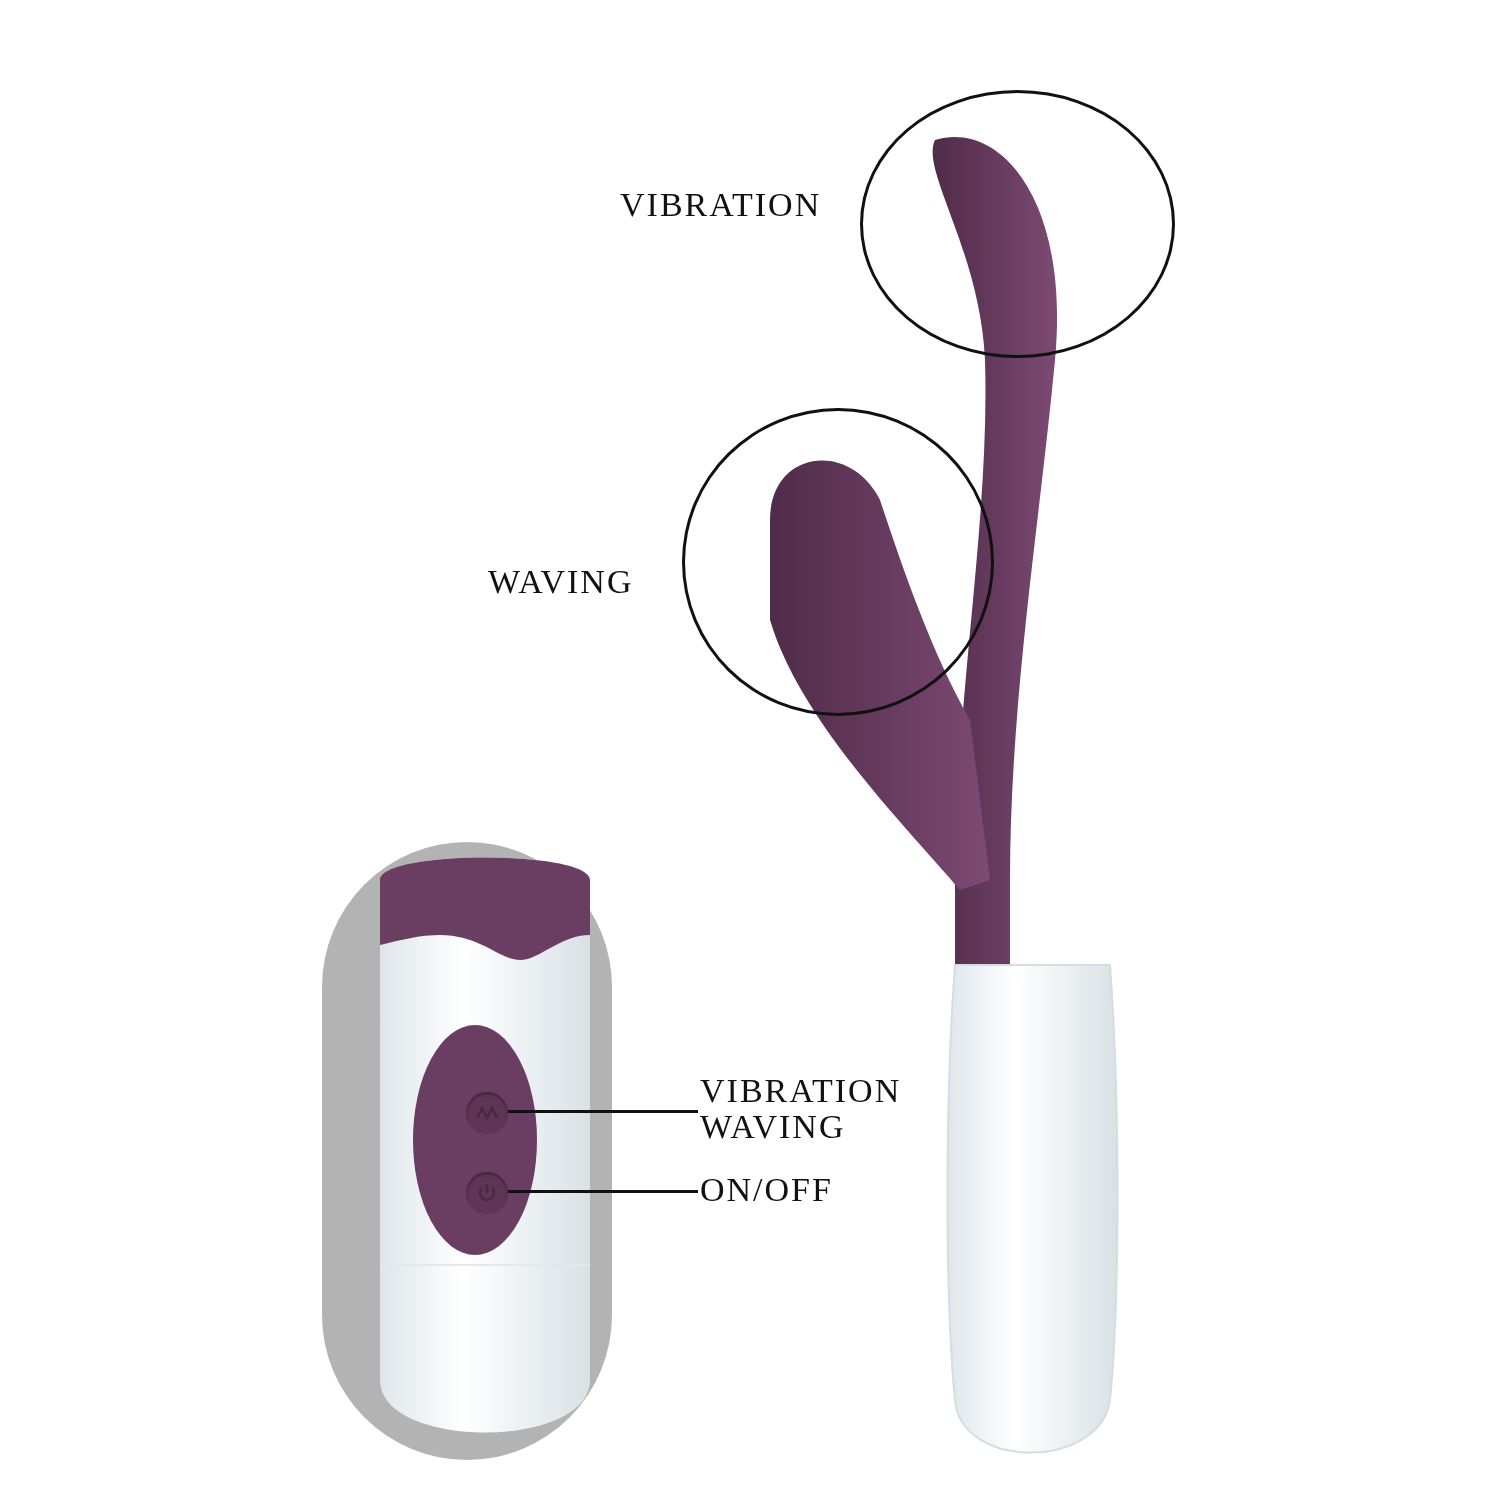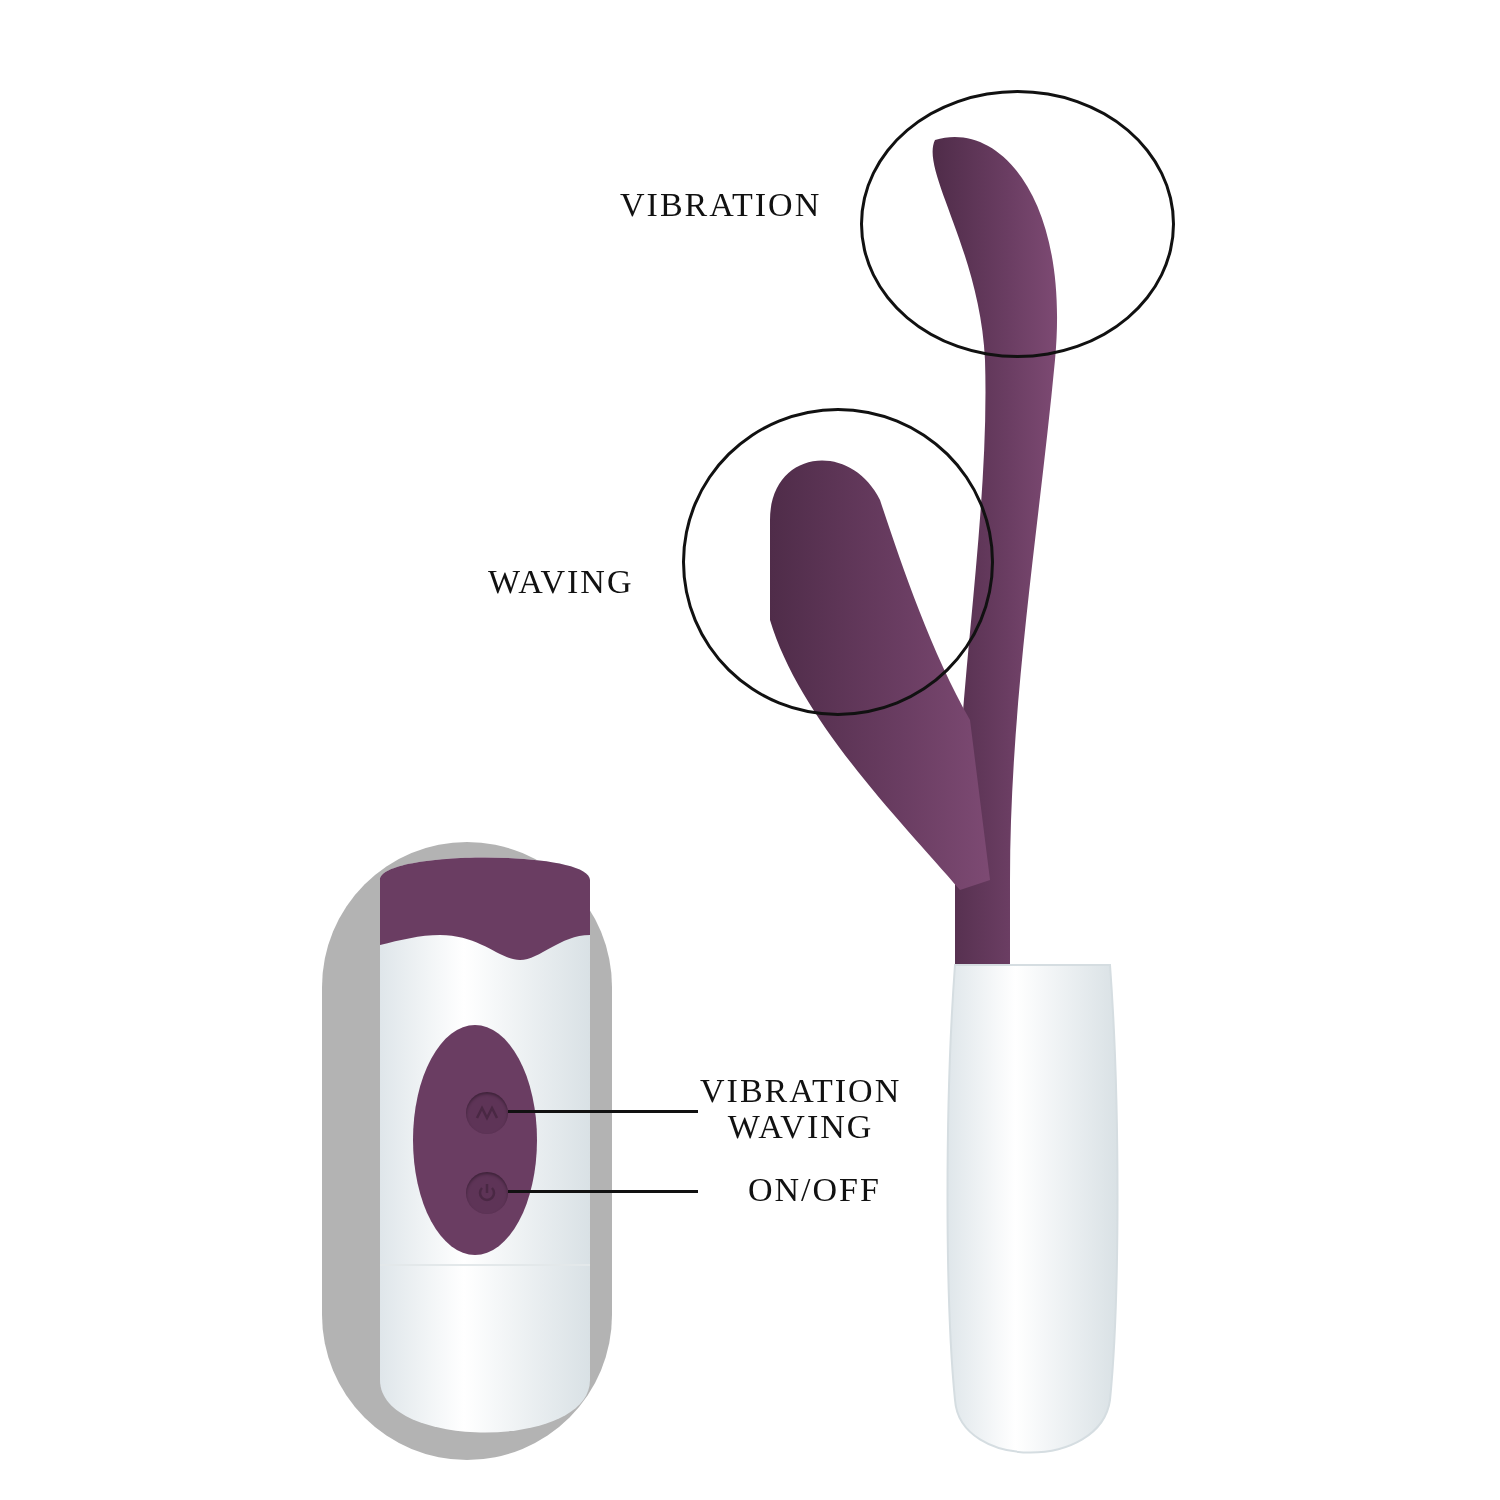--- a/index.html
+++ b/index.html
@@ -1,17 +1,17 @@
 <!DOCTYPE html>
 <html><head>
 <meta charset="utf-8">
 <style>
   html,body{margin:0;padding:0;background:#ffffff;}
   body{width:1500px;height:1500px;position:relative;overflow:hidden;font-family:"Liberation Serif","DejaVu Serif",serif;}
-  .label{position:absolute;color:#111;font-size:34px;letter-spacing:2px;line-height:1.05;text-align:center;}
+  .label{position:absolute;color:#111;font-size:34px;letter-spacing:2px;line-height:1.05;}
   .callout-circle{position:absolute;border:3px solid #111;border-radius:50%;box-sizing:border-box;}
   .leader{position:absolute;height:3px;background:#111;}
   svg{position:absolute;left:0;top:0;}
 </style>
 </head>
 <body>
 
 <svg width="1500" height="1500" viewBox="0 0 1500 1500">
   <defs>
     <linearGradient id="plum" x1="0" x2="1" y1="0" y2="0">
@@ -66,13 +66,13 @@
   </svg>
 </div>
 
 <div class="leader" style="left:508px;top:1110px;width:190px;"></div>
 <div class="leader" style="left:508px;top:1190px;width:190px;"></div>
 
 <div class="label" style="left:700px;top:1073px;">
   <div>VIBRATION</div>
   <div>WAVING</div>
 </div>
-<div class="label" style="left:700px;top:1172px;margin-left:48px;">ON/OFF</div>
+<div class="label" style="left:700px;top:1172px;">ON/OFF</div>
 
 </body></html>

